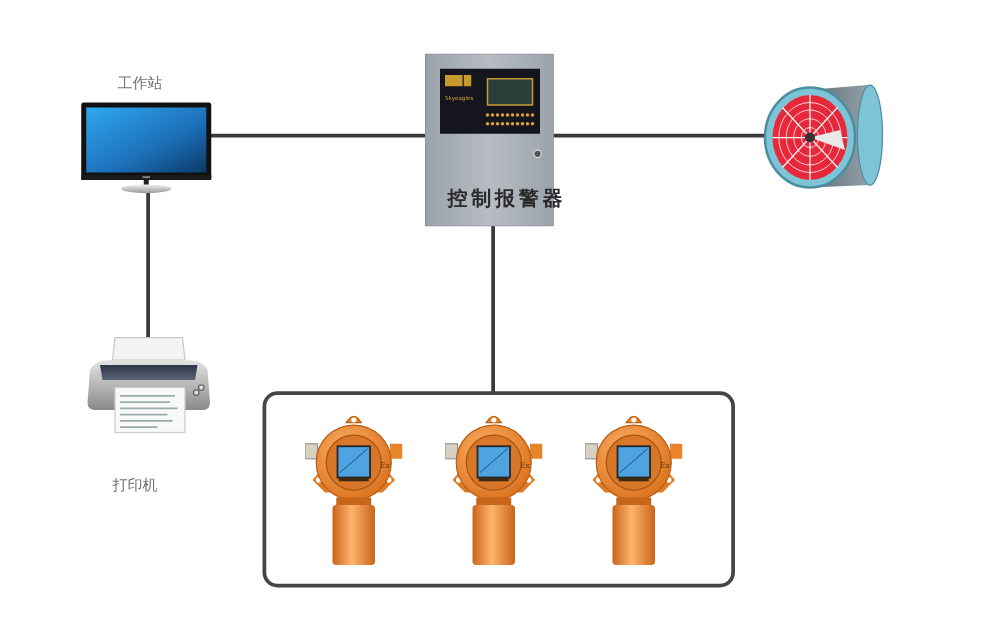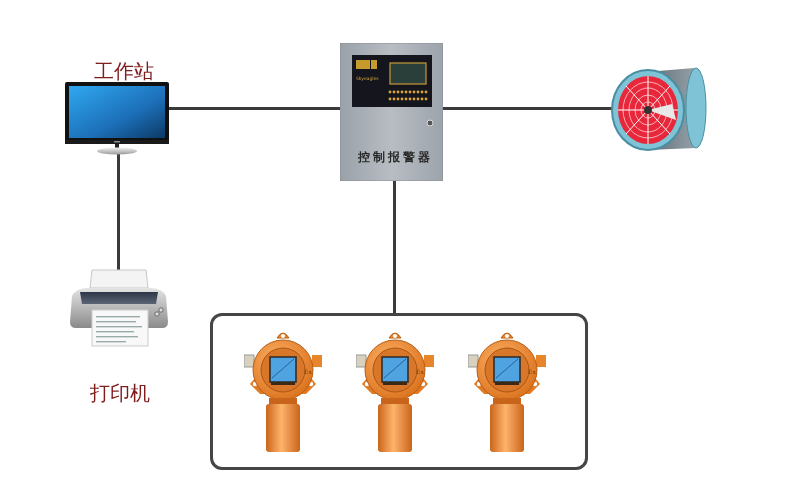--- a/index.html
+++ b/index.html
@@ -1,19 +1,19 @@
 <!DOCTYPE html>
 <html><head>
 <meta charset="utf-8">
 <style>
   html, body { margin: 0; padding: 0; background: #ffffff; }
   body { width: 800px; height: 500px; position: relative; overflow: hidden;
          font-family: "DejaVu Sans", sans-serif; }
   .abs { position: absolute; }
-  .label { font-size: 20px; color: #7f1d1d; white-space: nowrap; }
+  .label { font-size: 12px; color: #737373; white-space: nowrap; }
   .wire { position: absolute; background: #3a3a3a; }
   #group-box { left: 210px; top: 313px; width: 378px; height: 157px;
                border: 3px solid #454545; border-radius: 12px; box-sizing: border-box; }
 </style>
 </head>
 <body>
 
 <div class="wire" style="left:166px;top:107px;width:176px;height:3px;"></div>
 <div class="wire" style="left:440px;top:107px;width:172px;height:3px;"></div>
 <div class="wire" style="left:117px;top:148px;width:3px;height:122px;"></div>
@@ -100,21 +100,21 @@
       <circle cx="62" cy="56" r="1.4"></circle>
       <circle cx="66" cy="56" r="1.4"></circle>
       <circle cx="70" cy="56" r="1.4"></circle>
       <circle cx="74" cy="56" r="1.4"></circle>
       <circle cx="78" cy="56" r="1.4"></circle>
       <circle cx="82" cy="56" r="1.4"></circle>
       <circle cx="86" cy="56" r="1.4"></circle>
   </g>
   <circle cx="90" cy="80" r="3" fill="#555" stroke="#ddd"></circle>
 </svg>
-<div class="abs" style="left:358px;top:149px;font-size:12px;font-weight:bold;letter-spacing:3px;color:#2a2a2a;font-family:'DejaVu Serif',serif;">控制报警器</div>
+<div class="abs" style="left:358px;top:149px;font-size:16px;font-weight:bold;letter-spacing:3px;color:#2a2a2a;font-family:'DejaVu Serif',serif;">控制报警器</div>
 
 <svg class="abs" style="left:606px;top:64px;" width="104" height="92" viewBox="0 0 104 92">
   <defs>
     <linearGradient id="fbody" x1="0" y1="0" x2="1" y2="0">
       <stop offset="0" stop-color="#5f6b72"></stop>
       <stop offset="1" stop-color="#9aa7ae"></stop>
     </linearGradient>
   </defs>
   <path d="M40 8 L88 4 Q100 44 90 84 L42 86 Z" fill="url(#fbody)"></path>
   <ellipse cx="90" cy="44" rx="10" ry="40" fill="#7fc4d6" stroke="#4c8fa3"></ellipse>

